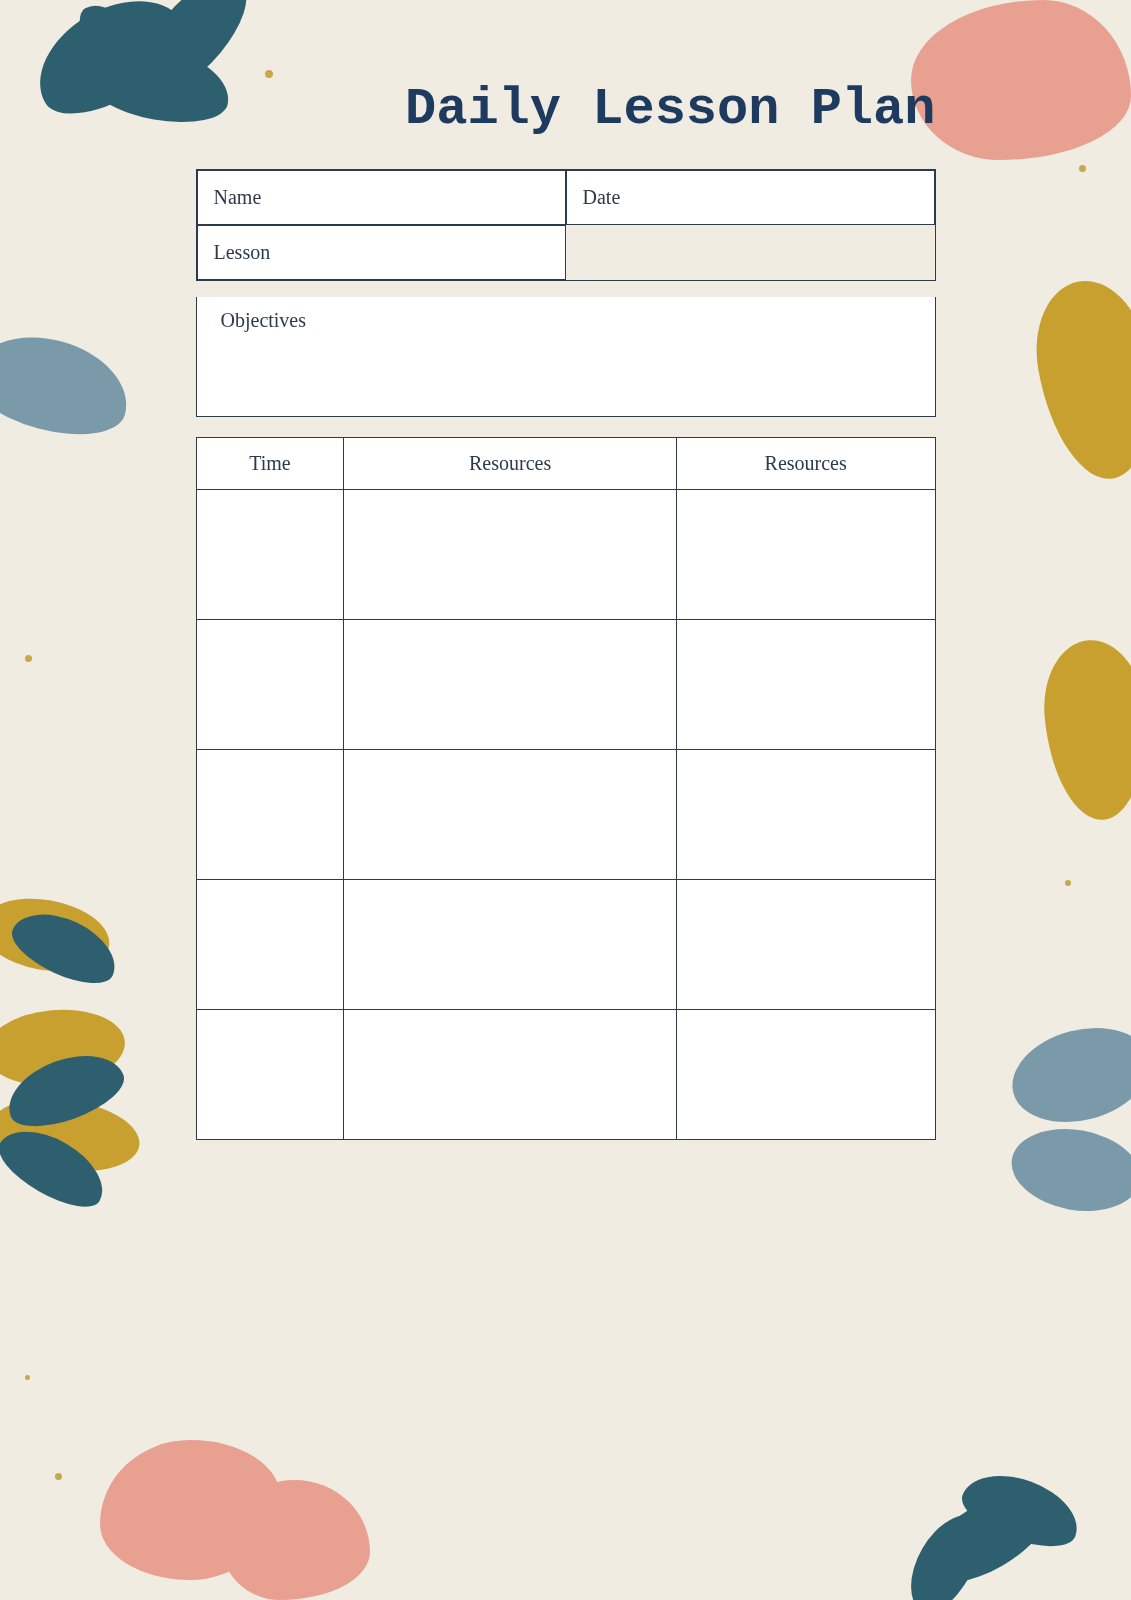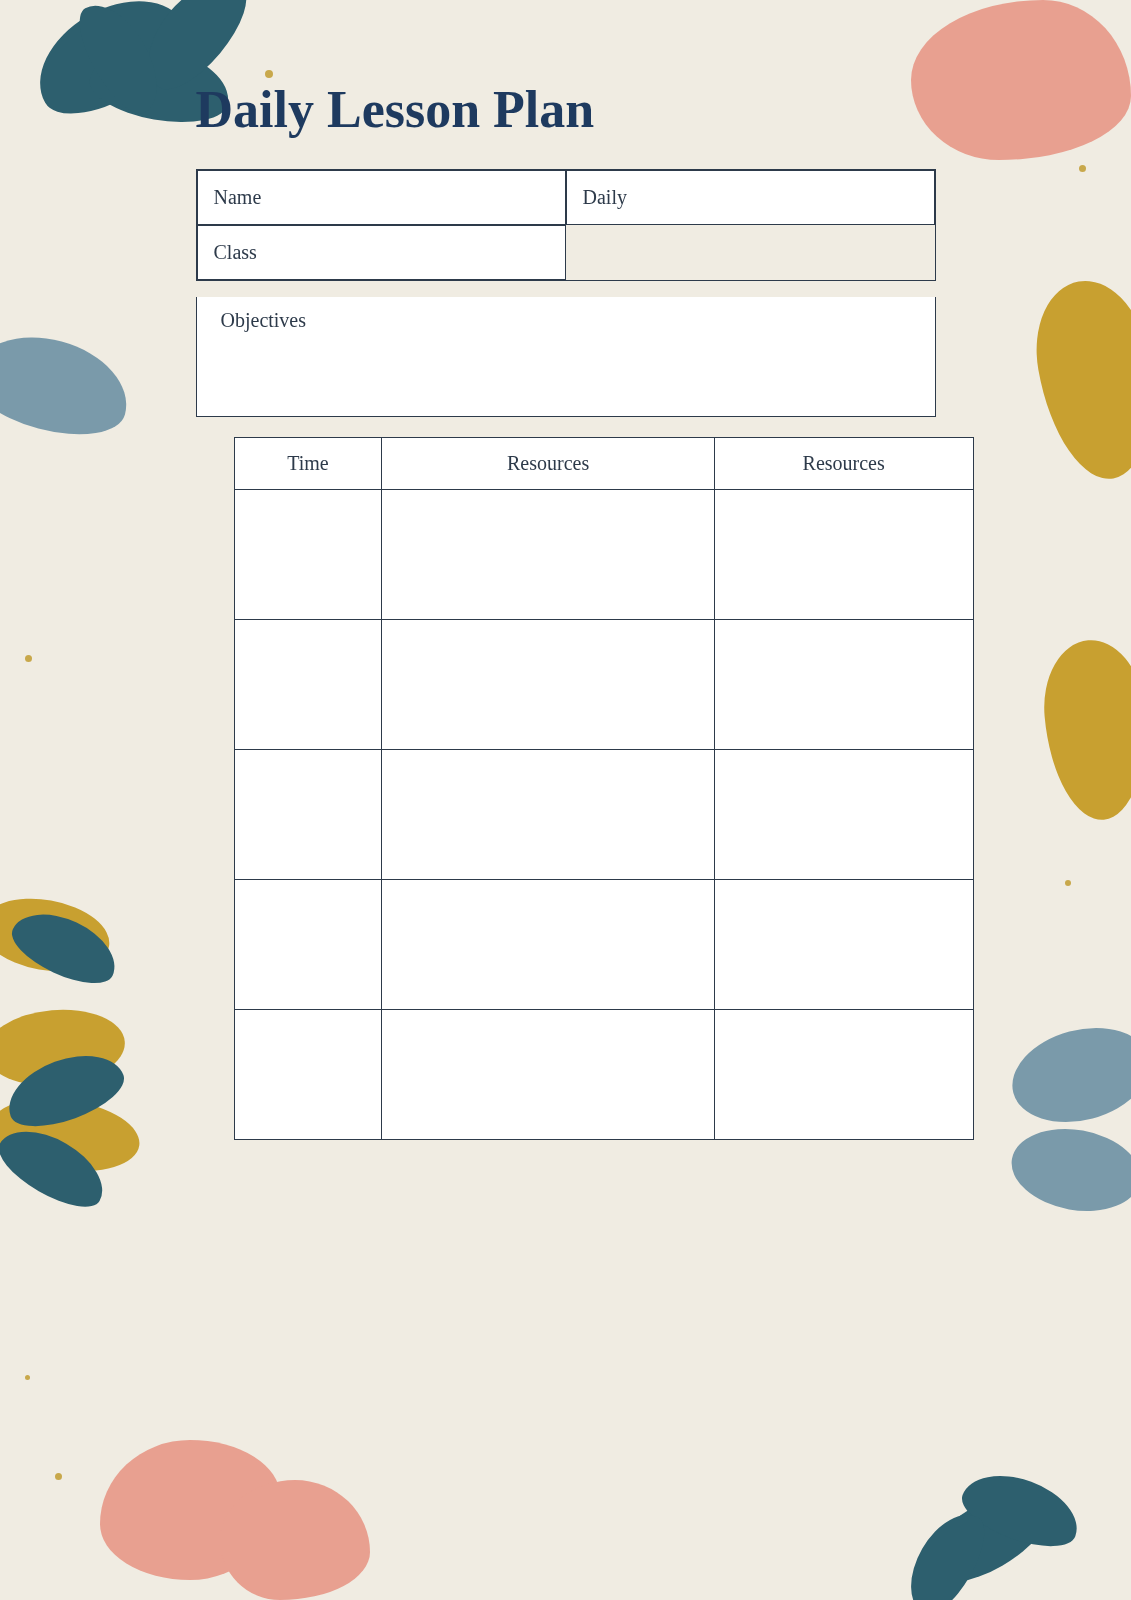--- a/index.html
+++ b/index.html
@@ -204,23 +204,23 @@
       z-index: 10;
       width: 740px;
       margin: 0 auto;
       padding-top: 80px;
     }
 
     .page-title {
       font-size: 52px;
       font-weight: bold;
       color: #1e3a5f;
-      text-align: left;
+      text-align: right;
       margin-bottom: 30px;
-      font-family: Liberation Serif, serif;
+      font-family: Liberation Mono, monospace;
     }
 
     
     .form-grid {
       display: grid;
       grid-template-columns: 1fr 1fr;
       border: 1.5px solid #2d3a4a;
       margin-bottom: 16px;
     }
 
@@ -247,21 +247,20 @@
       margin-bottom: 20px;
       font-family: Georgia, serif;
       vertical-align: top;
     }
 
     
     .lesson-table {
       width: 100%;
       border-collapse: collapse;
       border: 1.5px solid #2d3a4a;
-      margin-left: 38px;
     }
 
     .lesson-table th {
       border: 1px solid #2d3a4a;
       padding: 14px 10px;
       text-align: center;
       font-size: 20px;
       color: #2d3a4a;
       font-weight: normal;
       font-family: Georgia, serif;
@@ -320,22 +319,22 @@
 <div class="deco deco-bottom-right-leaf1"></div>
 <div class="deco deco-bottom-right-leaf2"></div>
 <div class="deco deco-bottom-right-leaf3"></div>
 
 <div class="page-content">
 
   <h1 class="page-title">Daily Lesson Plan</h1>
 
   <div class="form-grid">
     <div class="form-cell">Name</div>
-    <div class="form-cell">Daily</div>
-    <div class="form-cell">Class</div>
+    <div class="form-cell">Date</div>
+    <div class="form-cell">Lesson</div>
   </div>
 
   <div class="objectives-box">Objectives</div>
 
   <table class="lesson-table">
     <thead>
       <tr>
         <th>Time</th>
         <th>Resources</th>
         <th>Resources</th>

